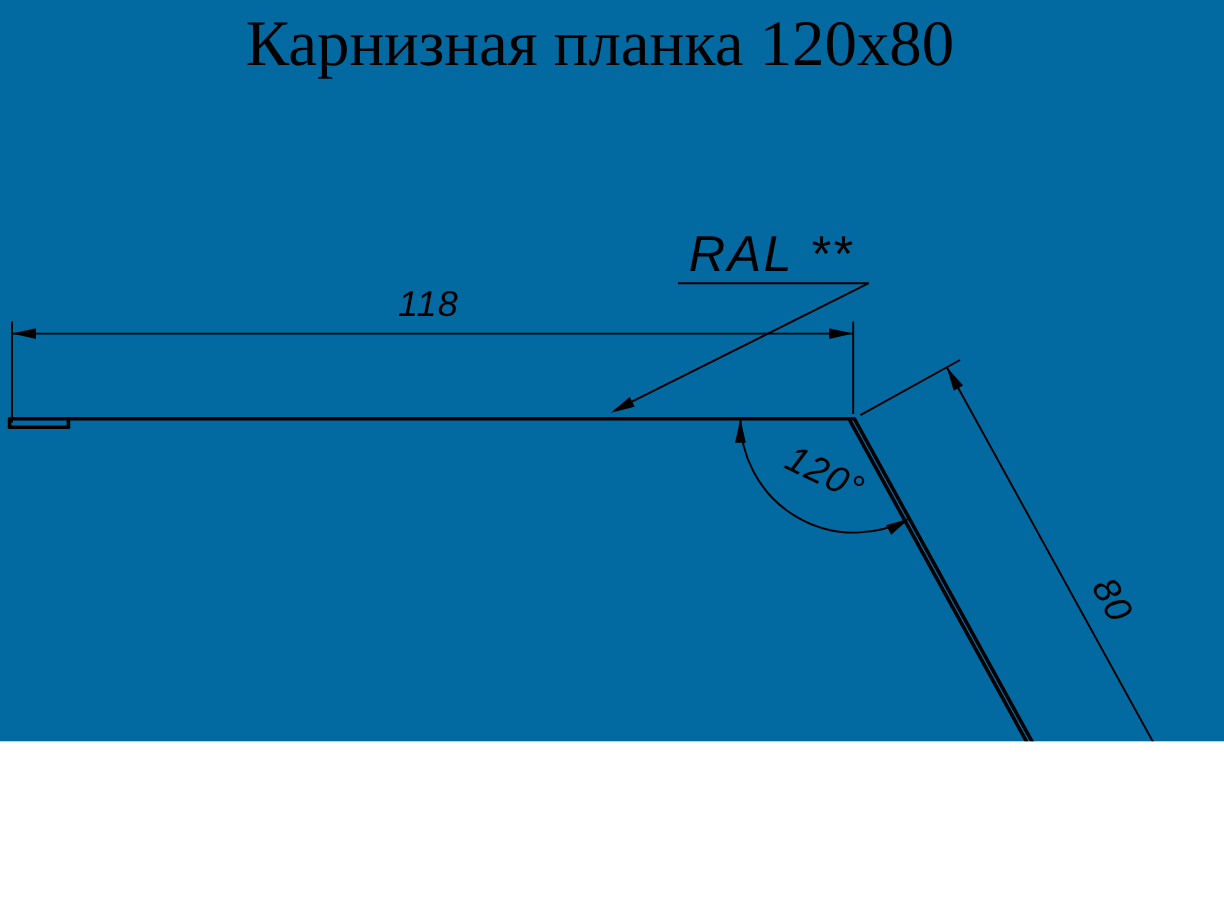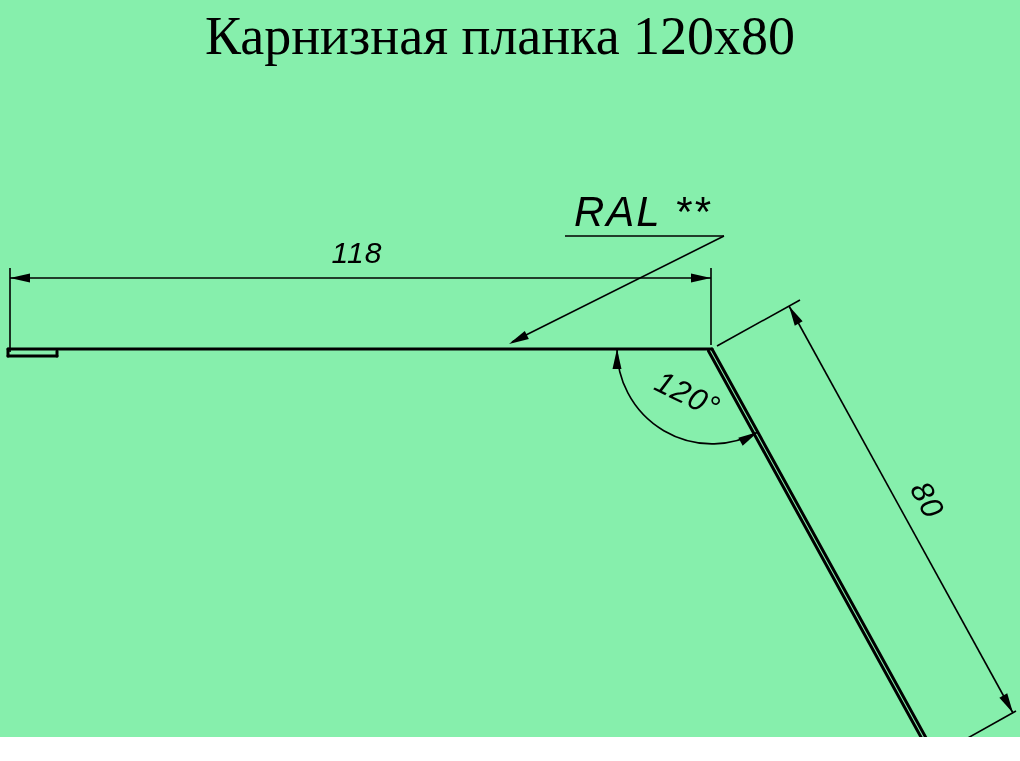--- a/index.html
+++ b/index.html
@@ -3,22 +3,22 @@
 <meta charset="utf-8">
 <style>
   html, body {
     margin: 0;
     padding: 0;
     background: #ffffff;
   }
   .stage {
     position: relative;
     width: 1020px;
-    height: 737px;
-    background: #86efac;
+    height: 618px;
+    background: #0369a1;
     overflow: hidden;
   }
   svg { display: block; }
   .title-text {
     font-family: "Liberation Serif", serif;
     font-size: 54px;
     fill: #000000;
   }
   .dim-text {
     font-family: "Liberation Sans", sans-serif;

